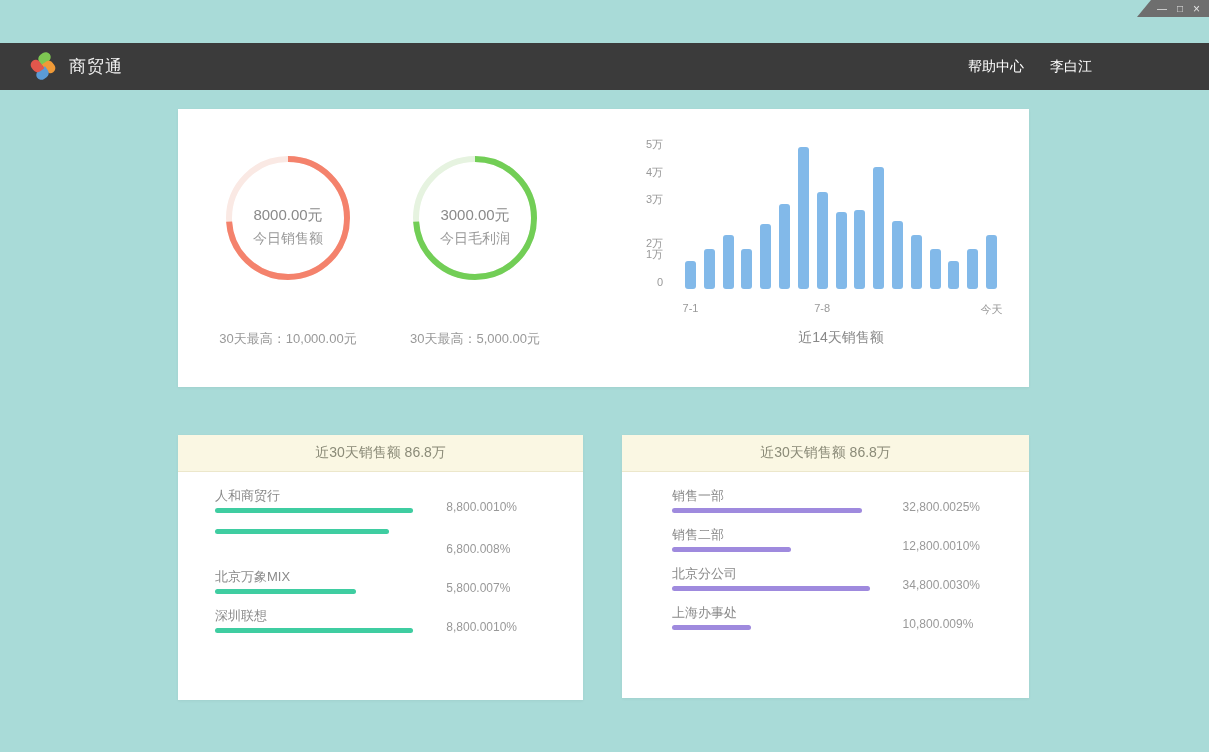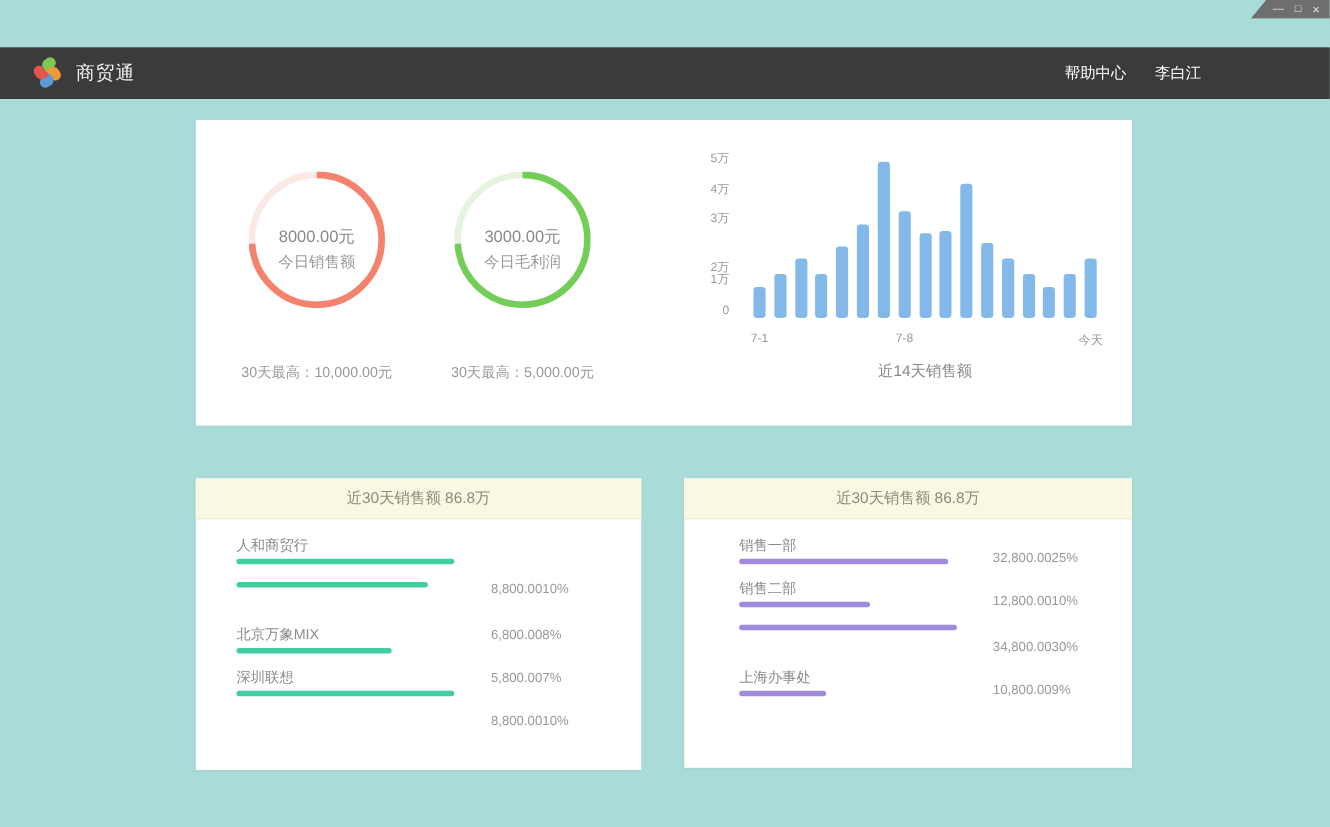--- a/index.html
+++ b/index.html
@@ -70,21 +70,21 @@
     height:37px; background:#faf7e3; border-bottom:1px solid #ece7cb;
     display:flex; align-items:center; justify-content:center;
     font-size:14px; color:#8b8b78;
   }
   .panel-body { position:relative; padding:15px 0 0 37px; }
   #panel-right .panel-body { padding-left:50px; }
   .list-row { position:relative; height:39px; }
   .row-label { font-size:13px; color:#8a8a8a; line-height:18px; }
   .row-bar { height:5px; border-radius:3px; margin-top:3px; }
   .row-figures { position:absolute; top:13px; display:flex; font-size:12px; color:#999999; }
-  #panel-left  .row-figures { right:54px;margin-top:28px; }
+  #panel-left  .row-figures { right:54px; }
   #panel-right .row-figures { right:37px; }
   .amt { min-width:66px; text-align:right; }
   .pct { width:36px; text-align:left; }
 </style>
 </head>
 <body>
 
 <div class="titlebar">
   <div class="logo">
     <span class="petal p-green"></span>
@@ -205,20 +205,21 @@
       </div>
       <div class="list-row">
         <div class="row-label">销售二部</div>
         <div class="row-bar" style="width: 119px; background: rgb(159, 138, 222);"></div>
         <div class="row-figures">
           <span class="amt">12,800.00</span>
           <span class="pct">10%</span>
         </div>
       </div>
       <div class="list-row">
+        <div class="row-label">北京分公司</div>
         <div class="row-bar" style="width: 198px; background: rgb(159, 138, 222);"></div>
         <div class="row-figures">
           <span class="amt">34,800.00</span>
           <span class="pct">30%</span>
         </div>
       </div>
       <div class="list-row">
         <div class="row-label">上海办事处</div>
         <div class="row-bar" style="width: 79px; background: rgb(159, 138, 222);"></div>
         <div class="row-figures">

